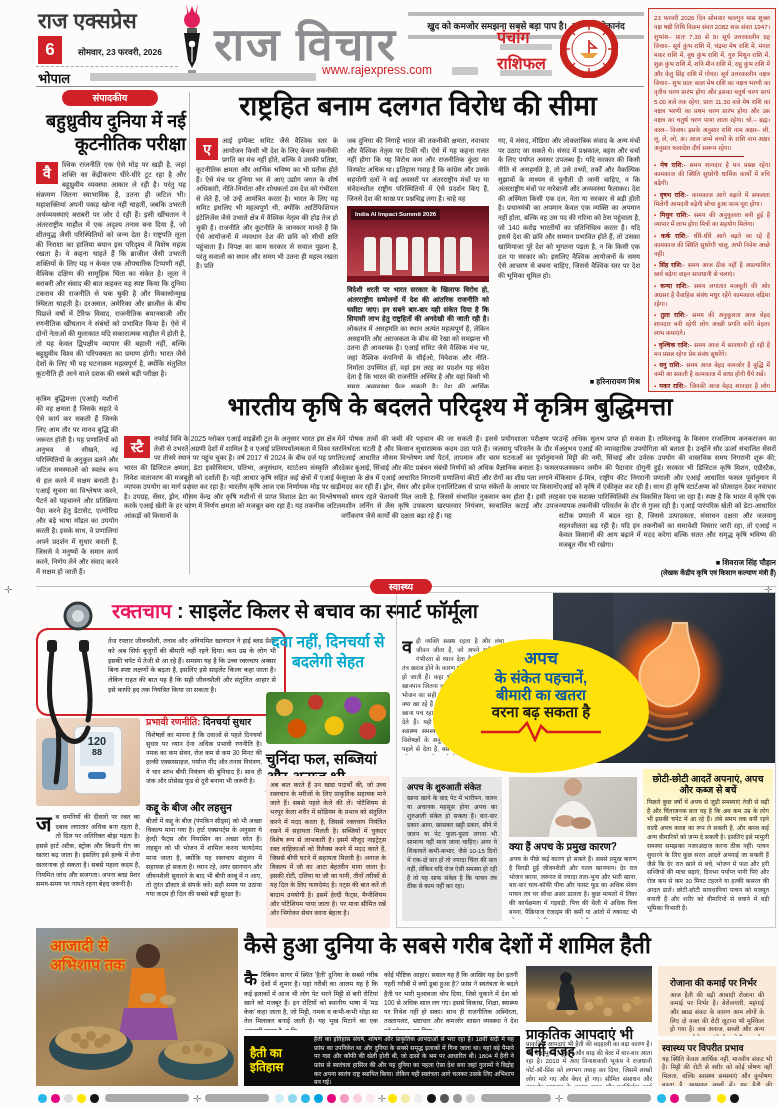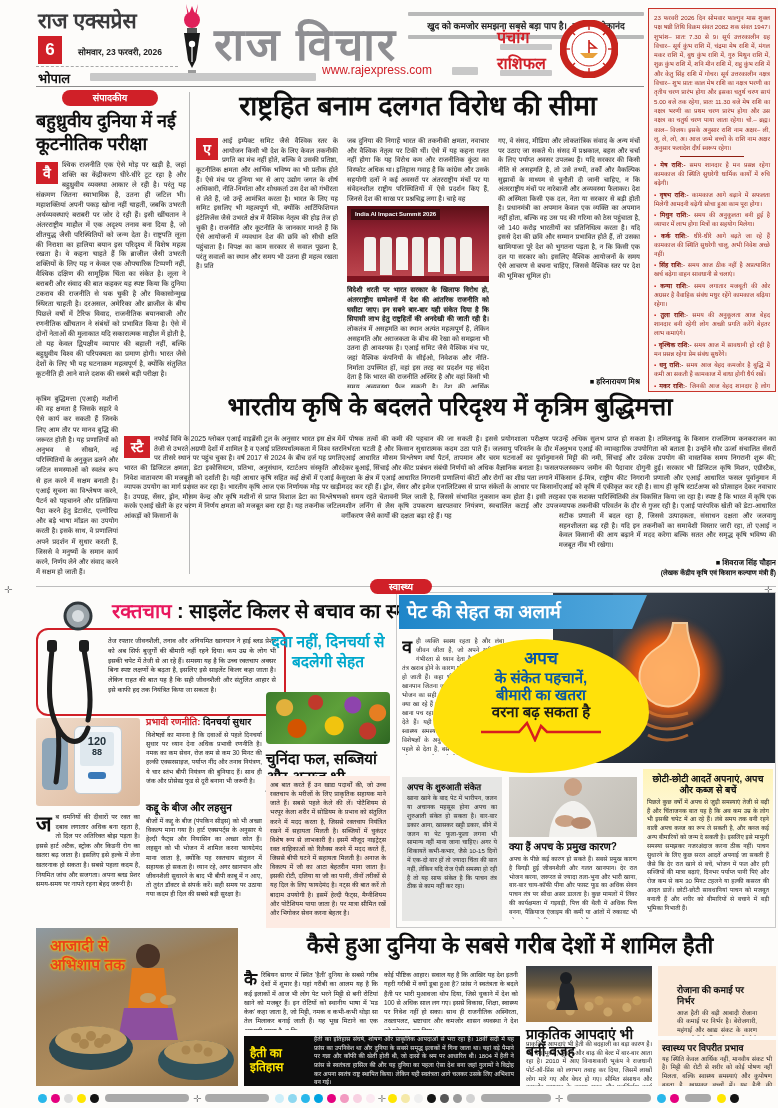--- a/index.html
+++ b/index.html
@@ -99,21 +99,21 @@
       <div class="rashi j"><b>कन्या राशि:-</b> <span>समय लगातार मजबूती की ओर अग्रसर है वैवाहिक संबंध मधुर रहेंगे कामकाज बढ़िया रहेगा।</span></div>
       <div class="rashi j"><b>तुला राशि:-</b> <span>समय की अनुकूलता आज बेहद शानदार बनी रहेगी लोग अच्छी प्रगति करेंगे बेहतर लाभ कमाएंगे।</span></div>
       <div class="rashi j"><b>वृश्चिक राशि:-</b> <span>समय आज में सावधानी हो रही है मन प्रसन्न रहेगा प्रेम संबंध सुधरेंगे।</span></div>
       <div class="rashi j"><b>धनु राशि:-</b> <span>समय आज बेहद कमजोर है बुद्धि में कमी आ सकती है कामकाज में बाधा होगी धैर्य रखें।</span></div>
       <div class="rashi j"><b>मकर राशि:-</b> <span>जिनकी आज बेहद शानदार है लोग अच्छी प्रगति करेंगे कामकाज आगे बढ़ेगा मन प्रसन्न रहेगा।</span></div>
 
     </div>
   </div>
 
   <div class="abs badge" style="left:62px;top:90px;width:96px;height:16px;font-size:9.5px;line-height:16px;">संपादकीय</div>
-  <div class="abs headline" style="left:36px;top:110px;width:150px;font-size:18px;line-height:1.25;text-align:left;">बहुध्रुवीय दुनिया में नई कूटनीतिक परीक्षा</div>
+  <div class="abs headline" style="left:36px;top:110px;width:150px;font-size:18px;line-height:1.25;text-align:right;">बहुध्रुवीय दुनिया में नई कूटनीतिक परीक्षा</div>
   <div class="abs j ovh" style="left:36px;top:160px;width:150px;height:228px;font-size:7px;">
     <span class="redbox-dc">वै</span><span>श्विक राजनीति एक ऐसे मोड़ पर खड़ी है, जहां शक्ति का केंद्रीकरण धीरे-धीरे टूट रहा है और बहुध्रुवीय व्यवस्था आकार ले रही है। परंतु यह संक्रमण जितना स्वाभाविक है, उतना ही जटिल भी। महाशक्तियां अपनी पकड़ खोना नहीं चाहतीं, जबकि उभरती अर्थव्यवस्थाएं बराबरी पर जोर दे रही हैं। इसी खींचतान ने अंतरराष्ट्रीय माहौल में एक अदृश्य तनाव बना दिया है, जो शीतयुद्ध जैसी परिस्थितियों को जन्म देता है। राष्ट्रपति लूला की निराशा का हालिया बयान इस परिदृश्य में विशेष महत्व रखता है। वे कहना चाहते हैं कि ब्राजील जैसी उभरती शक्तियों के लिए यह न केवल एक औपचारिक टिप्पणी नहीं, वैश्विक दक्षिण की सामूहिक चिंता का संकेत है। लूला ने बराबरी और संवाद की बात कहकर यह स्पष्ट किया कि दुनिया टकराव की राजनीति से थक चुकी है और विकासोन्मुख स्थिरता चाहती है। दरअसल, अमेरिका और ब्राजील के बीच पिछले वर्षों में टैरिफ विवाद, राजनीतिक बयानबाजी और रणनीतिक खींचतान ने संबंधों को प्रभावित किया है। ऐसे में दोनों नेताओं की मुलाकात यदि सकारात्मक माहौल में होती है, तो यह केवल द्विपक्षीय व्यापार की बहाली नहीं, बल्कि बहुध्रुवीय विश्व की परिपक्वता का प्रमाण होगी। भारत जैसे देशों के लिए भी यह घटनाक्रम महत्वपूर्ण है, क्योंकि संतुलित कूटनीति ही आने वाले दशक की सबसे बड़ी परीक्षा है।</span>
   </div>
   <div class="abs vrule" style="left:189px;top:92px;height:482px;"></div>
 
   <div class="abs headline" style="left:196px;top:92px;width:444px;font-size:27px;line-height:1.1;text-align:center;">राष्ट्रहित बनाम दलगत विरोध की सीमा</div>
   <div class="abs" style="left:196px;top:136px;width:444px;height:252px;display:flex;gap:9px;">
     <div class="j ovh" style="flex:1;font-size:6.8px;">
       <span class="redbox-dc">ए</span><span>आई इम्पैक्ट समिट जैसे वैश्विक स्तर के आयोजन किसी भी देश के लिए केवल तकनीकी प्रगति का मंच नहीं होते, बल्कि वे उसकी प्रतिष्ठा, कूटनीतिक क्षमता और आर्थिक भविष्य का भी प्रतीक होते हैं। ऐसे मंच पर दुनिया भर से आए उद्योग जगत के शीर्ष अधिकारी, नीति-निर्माता और शोधकर्ता उस देश को गंभीरता से लेते हैं, जो उन्हें आमंत्रित करता है। भारत के लिए यह समिट इसलिए भी महत्वपूर्ण थी, क्योंकि आर्टिफिशियल इंटेलिजेंस जैसे उभरते क्षेत्र में वैश्विक नेतृत्व की होड़ तेज हो चुकी है। राजनीति और कूटनीति के जानकार मानते हैं कि ऐसे आयोजनों में व्यवधान देश की छवि को सीधी क्षति पहुंचाता है। विपक्ष का काम सरकार से सवाल पूछना है, परंतु सवालों का स्थान और समय भी उतना ही महत्व रखता है। प्रति</span>
     </div>
@@ -223,21 +223,20 @@
 
     <div class="abs ovh" style="right:0;top:0;width:222px;height:170px;background:linear-gradient(135deg,#414b58,#232b35 70%);">
       <div style="position:absolute;left:60px;top:20px;width:110px;height:120px;background:radial-gradient(circle,#ff8c2a 0%,#e25a14 40%,transparent 70%);filter:blur(2px);"></div>
       <svg width="222" height="170" viewBox="0 0 222 170" style="position:absolute;left:0;top:0;">
         <path d="M120 30 C118 45 112 50 104 55 C88 65 82 82 90 98 C98 114 118 118 132 108 C146 98 150 80 142 62 C138 52 134 42 134 30 Z" fill="#ffb36b" stroke="#ffd9a8" stroke-width="2" opacity="0.9"></path>
         <path d="M95 118 q15 10 40 2 M92 130 q20 12 48 0 M95 142 q18 10 40 0" stroke="#e07a30" stroke-width="3" fill="none" opacity="0.7"></path>
         <rect x="0" y="0" width="60" height="170" fill="#2c333d" opacity="0.55"></rect>
       </svg>
     </div>
 
-    <div class="abs" style="left:2px;top:2px;width:248px;height:34px;background:linear-gradient(90deg,#1f86c9,#55a9dd);clip-path:polygon(0 0,100% 0,94% 100%,0 100%);color:#fff;font-weight:bold;font-size:18.5px;line-height:34px;padding-left:8px;box-sizing:border-box;">पेट की सेहत का अलार्म</div>
 
     <div class="abs j ovh" style="left:5px;top:44px;width:102px;height:118px;font-size:6.2px;line-height:1.45;">
       <span class="plain-dc" style="font-size:18px;">व</span><span>ही व्यक्ति स्वस्थ रहता है और लंबा जीवन जीता है, जो अपने शरीर पर गंभीरता से ध्यान देता है। हमारा पाचन तंत्र खराब होने के कारण भी कई बीमारियां पैदा हो जाती हैं। कहा भी जाता है कि संतुलित खानपान जितना जरूरी है, उतना ही जरूरी है भोजन का सही तरीके से पचना। अक्सर लोग क्या खा रहे हैं इस पर तो ध्यान देते हैं, लेकिन खाना पच रहा है या नहीं, इसकी अनदेखी कर देते हैं। यही लापरवाही आगे चलकर कई स्वास्थ्य समस्याओं की जड़ बन सकती है। विशेषज्ञों के अनुसार शरीर अपच के संकेत पहले से देता है, बस जरूरत है उन्हें समझने और समय रहते सतर्क होने की।</span>
     </div>
 
     <div class="abs" style="left:36px;top:46px;width:216px;height:134px;background:#ffe10a;border-radius:48% 52% 55% 45% / 60% 55% 45% 40%;z-index:3;text-align:center;padding-top:10px;box-sizing:border-box;">
       <div style="font-size:17px;font-weight:bold;color:#0a57a4;line-height:1.15;">अपच</div>
       <div style="font-size:15px;font-weight:bold;color:#0a57a4;line-height:1.15;">के संकेत पहचानें,</div>
       <div style="font-size:15px;font-weight:bold;color:#0a57a4;line-height:1.15;">बीमारी का खतरा</div>
       <div style="font-size:15px;font-weight:bold;color:#1c1c1c;line-height:1.15;">वरना बढ़ सकता है</div>
@@ -287,21 +286,21 @@
       </g>
       <ellipse cx="112" cy="70" rx="8" ry="5" fill="#c2a068"></ellipse>
       <ellipse cx="132" cy="72" rx="8" ry="5" fill="#c2a068"></ellipse>
     </svg>
     <div style="position:absolute;left:14px;top:8px;font-size:15.5px;font-weight:bold;color:#e8431c;text-shadow:0 0 3px #ffd700,0 0 1px #ffd700;line-height:1.25;">
       <div>आजादी से</div>
       <div>अभिशाप तक</div>
     </div>
   </div>
 
-  <div class="abs headline" style="left:244px;top:934px;width:532px;font-size:22.5px;line-height:1.1;text-align:center;">कैसे हुआ दुनिया के सबसे गरीब देशों में शामिल हैती</div>
+  <div class="abs headline" style="left:244px;top:934px;width:532px;font-size:22.5px;line-height:1.1;text-align:left;">कैसे हुआ दुनिया के सबसे गरीब देशों में शामिल हैती</div>
 
   <div class="abs j ovh" style="left:244px;top:970px;width:134px;height:60px;font-size:6.4px;line-height:1.45;">
     <span class="plain-dc" style="font-size:17px;">कै</span><span>रिबियन सागर में स्थित 'हैती' दुनिया के सबसे गरीब देशों में शुमार है। यहां गरीबी का आलम यह है कि कई इलाकों में आज भी लोग पेट भरने मिट्टी से बनी रोटियां खाने को मजबूर हैं। इन रोटियों को स्थानीय भाषा में 'मड केक' कहा जाता है, जो मिट्टी, नमक व कभी-कभी थोड़ा सा तेल मिलाकर बनाई जाती हैं। यह भूख मिटाने का एक अस्थायी उपाय है, न कि</span>
   </div>
   <div class="abs j ovh" style="left:384px;top:970px;width:134px;height:60px;font-size:6.4px;line-height:1.45;">कोई पौष्टिक आहार। सवाल यह है कि आखिर यह देश इतनी गहरी गरीबी में क्यों डूबा हुआ है? फ्रांस ने स्वतंत्रता के बदले हैती पर भारी मुआवजा थोप दिया, जिसे चुकाने में देश को 100 से अधिक साल लग गए। इससे विकास, शिक्षा, स्वास्थ्य पर निवेश नहीं हो सका। साथ ही राजनीतिक अस्थिरता, तख्तापलट, भ्रष्टाचार और कमजोर शासन व्यवस्था ने देश को खोखला कर दिया।</div>
 
   <div class="abs ovh" style="left:526px;top:966px;width:126px;height:56px;background:
       radial-gradient(circle at 20% 70%,#caa468 0 4px,transparent 5px),
       radial-gradient(circle at 35% 80%,#caa468 0 4px,transparent 5px),
       radial-gradient(circle at 50% 72%,#caa468 0 4px,transparent 5px),
@@ -312,21 +311,21 @@
       radial-gradient(circle at 88% 62%,#c29a5c 0 4px,transparent 5px),
       linear-gradient(180deg,#3a3f45 0%,#6b5a3f 35%,#b98e57 60%,#a77f4c);">
     <svg width="126" height="56" viewBox="0 0 126 56" style="position:absolute;left:0;top:0;">
       <path d="M38 14 C34 18 32 26 34 34 L30 44 L52 44 L48 30 C50 22 46 16 38 14 Z" fill="#23262b"></path>
       <circle cx="40" cy="12" r="6" fill="#1c1f23"></circle>
     </svg>
   </div>
   <div class="abs subhead" style="left:526px;top:1026px;width:126px;font-size:14px;">प्राकृतिक आपदाएं भी बनीं वजह</div>
   <div class="abs j ovh" style="left:526px;top:1040px;width:126px;height:46px;font-size:6.2px;line-height:1.4;">प्राकृतिक आपदाएं भी हैती की बदहाली का बड़ा कारण है। यह देश भूकंप, तूफान और बाढ़ की बेल्ट में बार-बार आता रहा है। 2010 में आए विनाशकारी भूकंप ने राजधानी पोर्ट-ऑ-प्रिंस को लगभग तबाह कर दिया, जिसमें लाखों लोग मारे गए और बेघर हो गए। सीमित संसाधन और कमजोर प्रशासन के कारण राहत और पुनर्निर्माण कार्य धीमी गति से हुए।</div>
 
-  <div class="abs ovh" style="left:658px;top:966px;width:118px;height:70px;background:#fbeada;padding:19px;box-sizing:border-box;">
+  <div class="abs ovh" style="left:658px;top:966px;width:118px;height:70px;background:#fbeada;padding:12px;box-sizing:border-box;">
     <div class="subhead" style="font-size:9px;margin-bottom:2px;">रोजाना की कमाई पर निर्भर</div>
     <div class="j" style="font-size:6.2px;line-height:1.4;">आज हैती की बड़ी आबादी रोजाना की कमाई पर निर्भर है। बेरोजगारी, महंगाई और खाद्य संकट के कारण आम लोगों के लिए दो वक्त की रोटी जुटाना भी मुश्किल हो गया है। जब अनाज, सब्जी और अन्य खाद्य पदार्थ बेहद महंगे हो जाते हैं, तब लोग मजबूरी में मिट्टी की रोटी खाते हैं, जिससे पेट कुछ समय के लिए भर जाए।</div>
   </div>
   <div class="abs ovh" style="left:658px;top:1040px;width:118px;height:46px;background:#fbeada;padding:3px 4px;box-sizing:border-box;">
     <div class="subhead" style="font-size:9px;margin-bottom:1px;">स्वास्थ्य पर विपरीत प्रभाव</div>
     <div class="j" style="font-size:6.2px;line-height:1.4;">यह स्थिति केवल आर्थिक नहीं, मानवीय संकट भी है। मिट्टी की रोटी से शरीर को कोई पोषण नहीं मिलता, बल्कि स्वास्थ्य समस्याएं और कुपोषण बढ़ता है, खासकर बच्चों में। यह हैती की सामाजिक और आर्थिक विफलता का दर्दनाक प्रतीक है।</div>
   </div>
 
   <div class="abs ovh" style="left:244px;top:1036px;width:276px;height:50px;background:#0d0d0d;display:flex;align-items:center;padding:4px 6px;box-sizing:border-box;gap:6px;">
     <div style="width:58px;font-size:12px;font-weight:bold;color:#ffe600;line-height:1.15;flex:none;">हैती का इतिहास</div>

